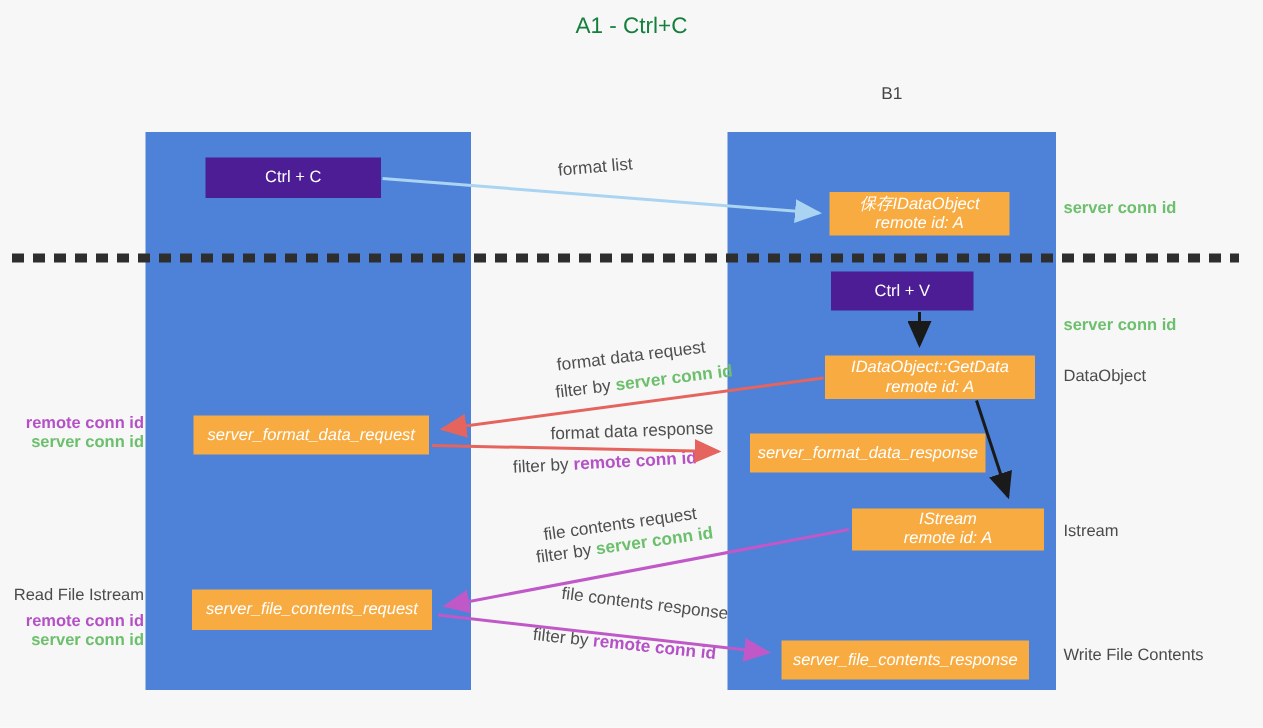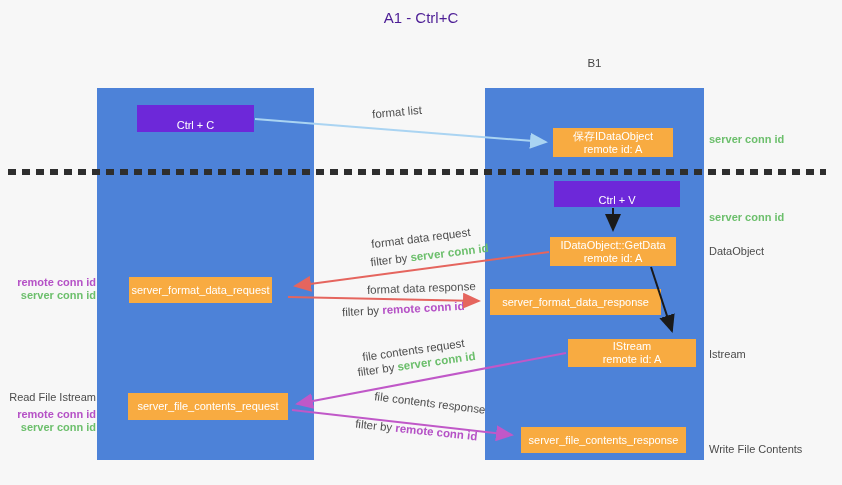--- a/index.html
+++ b/index.html
@@ -2,31 +2,31 @@
 <html><head>
 <meta charset="utf-8">
 <style>
   html,body { margin:0; padding:0; }
   .stage {
     position:relative; width:842px; height:485px;
     background:#f7f7f7; overflow:hidden;
     font-family:"Liberation Sans", sans-serif;
   }
   .title-line { position:absolute; left:0; width:842px; text-align:center;
-    font-size:15px; color:#4c1d95; }
+    font-size:15px; color:#15803d; }
   .col { position:absolute; top:88px; height:372px; background:#4d82d8; }
   .col-hdr { position:absolute; top:56px; text-align:center; font-size:11.5px;
     color:#454545; line-height:14px; }
   .divider { position:absolute; left:8px; top:169px; width:818px; height:6px;
     background:repeating-linear-gradient(to right,#2e2e2e 0 8px, transparent 8px 14px); }
   .node { position:absolute; color:#fff; font-size:11px; line-height:13px;
     display:flex; flex-direction:column; align-items:center; justify-content:center;
     text-align:center; white-space:nowrap; }
-  .green  { background:#6d28d9;justify-content:flex-end; }
-  .orange { background:#f8ab41; }
+  .green  { background:#4c1d95; }
+  .orange { background:#f8ab41;font-style:italic; }
   .elabel { position:absolute; font-size:11.5px; color:#4f4f4f; white-space:nowrap;
     transform-origin:center; }
   .green-t  { color:#6cbf6c; font-weight:bold; }
   .purple-t { color:#b551c6; font-weight:bold; }
   .side-left  { position:absolute; left:0;  width:96px; text-align:right;
     font-size:11px; font-weight:bold; line-height:13px; }
   .side-right { position:absolute; left:709px; font-size:11.5px; white-space:nowrap; }
   .plain { font-weight:normal; color:#4b4b4b; font-size:11px; }
   svg.overlay { position:absolute; left:0; top:0; pointer-events:none; }
 </style>
@@ -48,31 +48,31 @@
 
   <div class="divider"></div>
 
   <div class="node green" style="left:137px;top:105px;width:117px;height:27px">
     <span>Ctrl + C</span>
   </div>
   <div class="node orange" style="left:553px;top:128px;width:120px;height:29px">
     <span>保存IDataObject</span>
     <span>remote id: A</span>
   </div>
-  <div class="node green" style="left:554px;top:181px;width:126px;height:26px">
+  <div class="node green" style="left:554px;top:181px;width:95px;height:26px">
     <span>Ctrl + V</span>
   </div>
-  <div class="node orange" style="left:550px;top:237px;width:126px;height:29px">
+  <div class="node orange" style="left:550px;top:237px;width:140px;height:29px">
     <span>IDataObject::GetData</span>
     <span>remote id: A</span>
   </div>
-  <div class="node orange" style="left:129px;top:277px;width:143px;height:26px">
+  <div class="node orange" style="left:129px;top:277px;width:157px;height:26px">
     <span>server_format_data_request</span>
   </div>
-  <div class="node orange" style="left:490px;top:289px;width:171px;height:26px">
+  <div class="node orange" style="left:500px;top:289px;width:157px;height:26px">
     <span>server_format_data_response</span>
   </div>
   <div class="node orange" style="left:568px;top:339px;width:128px;height:28px">
     <span>IStream</span>
     <span>remote id: A</span>
   </div>
   <div class="node orange" style="left:521px;top:427px;width:165px;height:26px">
     <span>server_file_contents_response</span>
   </div>
   <div class="node orange" style="left:128px;top:393px;width:160px;height:27px">
@@ -104,21 +104,21 @@
   <div class="side-left purple-t" style="top:276px">remote conn id</div>
   <div class="side-left green-t" style="top:289px">server conn id</div>
   <div class="side-left plain" style="top:391px">Read File Istream</div>
   <div class="side-left purple-t" style="top:408px">remote conn id</div>
   <div class="side-left green-t" style="top:421px">server conn id</div>
 
   <div class="side-right green-t" style="top:133px;font-size:11px">server conn id</div>
   <div class="side-right green-t" style="top:211px;font-size:11px">server conn id</div>
   <div class="side-right plain" style="top:245px">DataObject</div>
   <div class="side-right plain" style="top:348px">Istream</div>
-  <div class="side-right plain" style="top:443px">Write File Contents</div>
+  <div class="side-right plain" style="top:431px">Write File Contents</div>
 
   <svg class="overlay" width="842" height="485" viewBox="0 0 842 485">
     <defs>
       <marker id="m-blue" markerWidth="9" markerHeight="8" refX="8" refY="4" orient="auto">
         <path d="M0,0 L9,4 L0,8 Z" fill="#aad4f2"></path>
       </marker>
       <marker id="m-black" markerWidth="9" markerHeight="8" refX="8" refY="4" orient="auto">
         <path d="M0,0 L9,4 L0,8 Z" fill="#1a1a1a"></path>
       </marker>
       <marker id="m-red" markerWidth="9" markerHeight="8" refX="8" refY="4" orient="auto">

